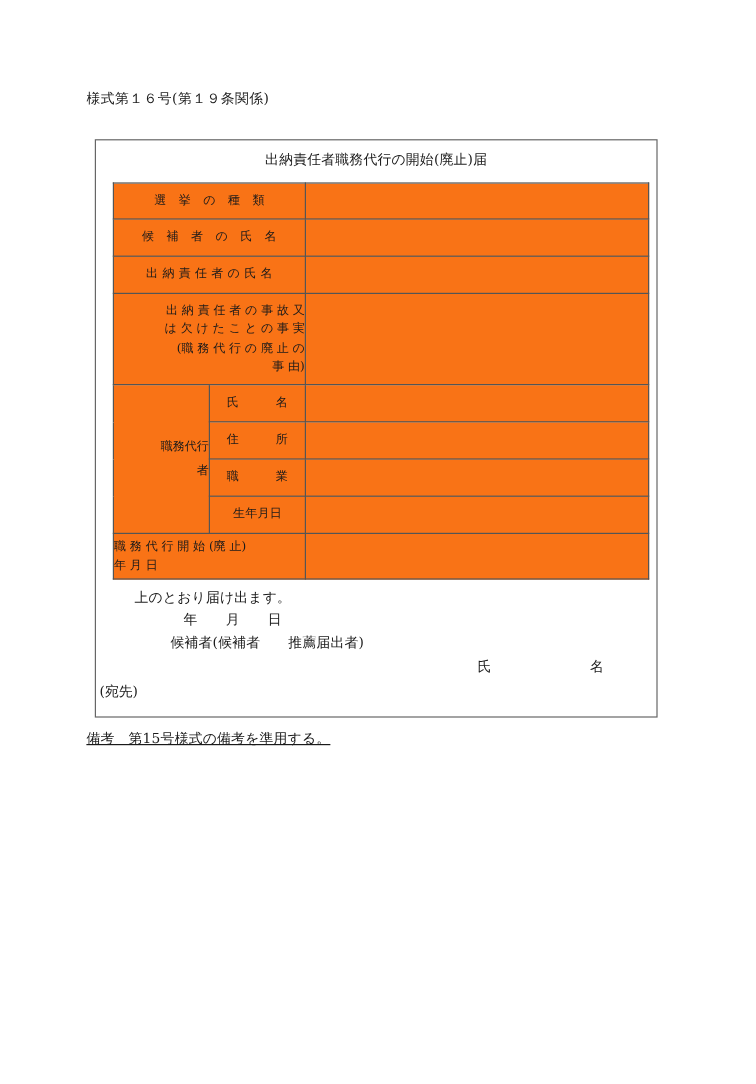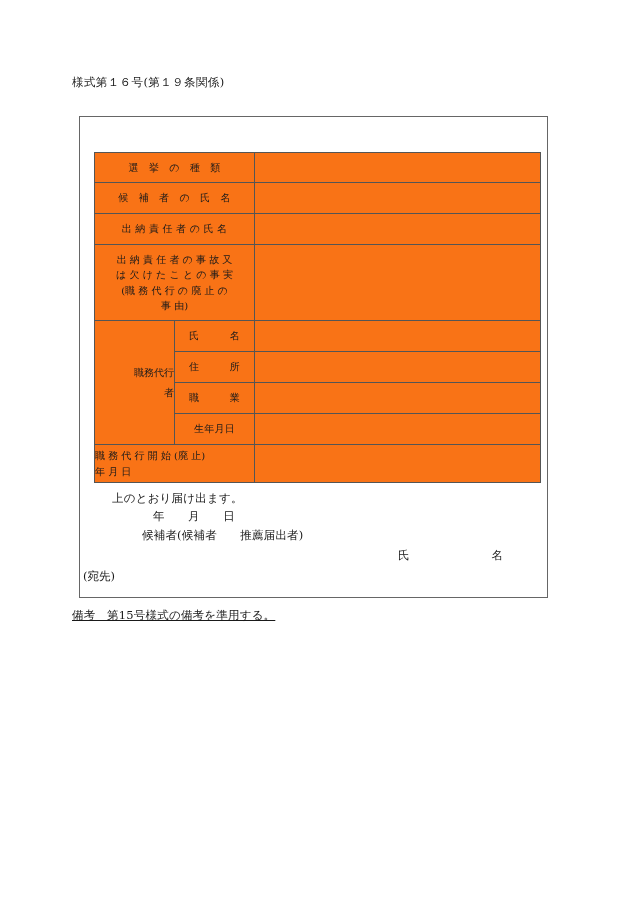--- a/index.html
+++ b/index.html
@@ -84,21 +84,21 @@
     text-align: left;
     padding: 4px 5px 4px 7px;
     line-height: 1.52;
   }
   .lbl-vert {
     text-align: right;
     padding: 4px 5px 4px 9px;
     line-height: 2.0;
   }
   .lbl-multi {
-    text-align: center;
+    text-align: right;
     padding: 4px 5px 4px 7px;
     line-height: 1.52;
   }
   .value-cell { background: #fff; }
 
   .r-sel   { height: 30px; }
   .r-cand  { height: 31px; }
   .r-resp  { height: 31px; padding-left: 32px; }
   .r-reason{ height: 76px; }
   .r-sub   { height: 31px; }
@@ -145,20 +145,21 @@
 </style>
 </head>
 <body>
 
 <div class="page">
 
   <div class="form-number">様式第１６号(第１９条関係)</div>
 
   <div class="outer-box">
 
+    <div class="doc-title">出納責任者職務代行の開始(廃止)届</div>
 
     <table class="form-table">
       <colgroup>
         <col class="col-label">
         <col class="col-sublbl">
         <col>
       </colgroup>
       <tbody>
         <tr class="r-sel">
           <td class="lbl" colspan="2">選　挙　の　種　類</td>

